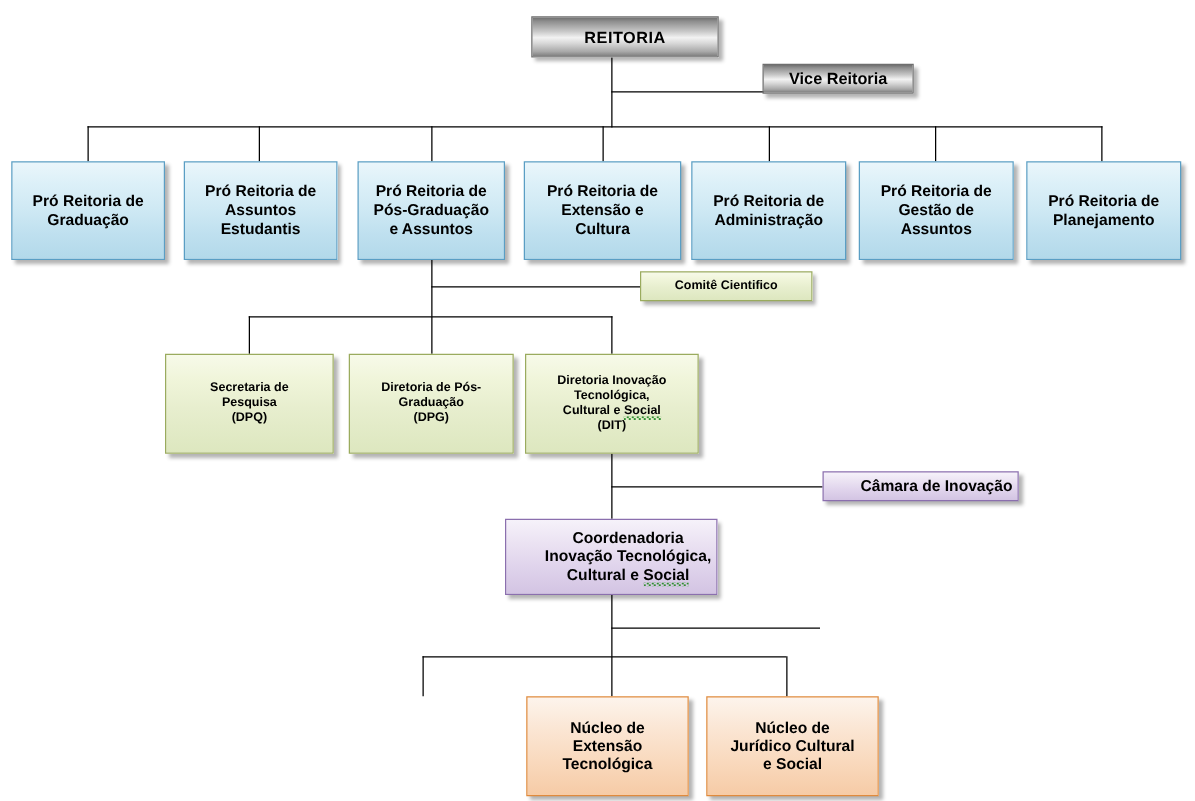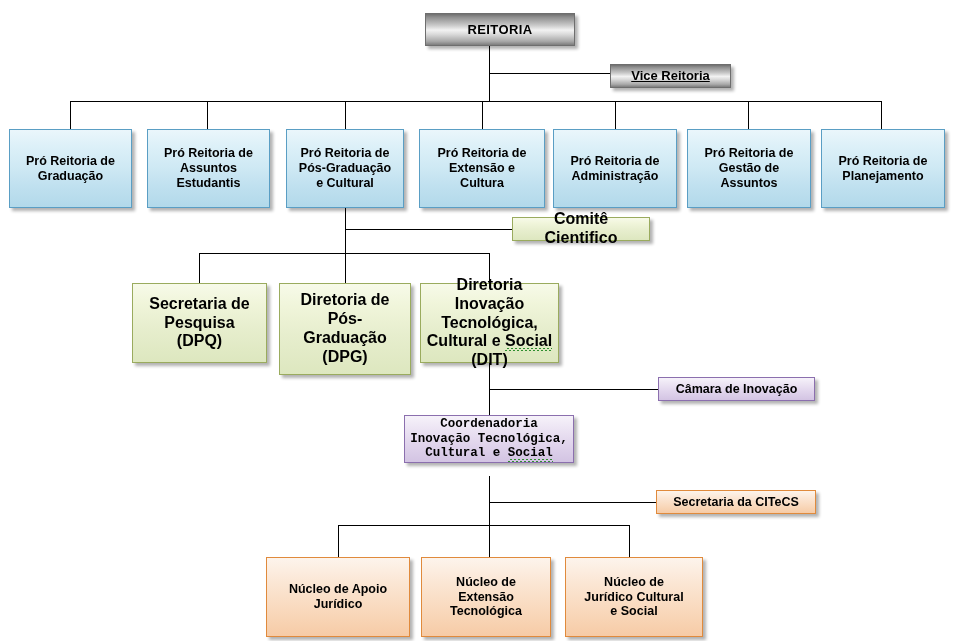--- a/index.html
+++ b/index.html
@@ -44,29 +44,30 @@
     background:linear-gradient(to bottom,
        #eaf6fb 0%, #dcf0f8 22%, #cfe9f4 48%, #bfe0ef 74%, #b2d9ea 100%);
     font-size:12.5px;
   }
 
   
   .green{
     border-color:#9aab5e;
     background:linear-gradient(to bottom,
        #f7fae9 0%, #f0f5da 25%, #e7eece 55%, #dde7bf 100%);
-    font-size:16px;
+    font-size:10px;
   }
 
   
   .purple{
     border-color:#8b6fae;
     background:linear-gradient(to bottom,
        #f6f2fa 0%, #ece4f3 28%, #e0d4ec 62%, #d3c4e3 100%);
     font-size:12.5px;
+    justify-content:flex-end;
   }
 
   
   .orange{
     border-color:#e08a3c;
     background:linear-gradient(to bottom,
        #fdf4ec 0%, #fbe6d4 32%, #f9d9bd 66%, #f6cba6 100%);
     font-size:12.5px;
   }
 
@@ -121,21 +122,21 @@
 
   <div class="ln h" style="left:338px;top:525px;width:291px;"></div>
   <div class="ln v" style="left:338px;top:525px;height:32px;"></div>
   <div class="ln v" style="left:489px;top:525px;height:32px;"></div>
   <div class="ln v" style="left:629px;top:525px;height:32px;"></div>
 
   <div class="node silver root" style="left:425px;top:13px;width:150px;height:33px;">
     <span class="txt">REITORIA</span>
   </div>
 
-  <div class="node silver vice" style="left:610px;top:64px;width:121px;height:24px;text-decoration:underline;">
+  <div class="node silver vice" style="left:610px;top:51px;width:121px;height:24px;">
     <span class="txt">Vice Reitoria</span>
   </div>
 
   <div class="node blue" style="left:9px;top:129px;width:123px;height:79px;">
     <span class="txt">
       <span>Pró Reitoria de</span><br>
       <span>Graduação</span>
     </span>
   </div>
 
@@ -144,21 +145,21 @@
       <span>Pró Reitoria de</span><br>
       <span>Assuntos</span><br>
       <span>Estudantis</span>
     </span>
   </div>
 
   <div class="node blue" style="left:286px;top:129px;width:118px;height:79px;">
     <span class="txt">
       <span>Pró Reitoria de</span><br>
       <span>Pós-Graduação</span><br>
-      <span>e Cultural</span>
+      <span>e Assuntos</span>
     </span>
   </div>
 
   <div class="node blue" style="left:419px;top:129px;width:126px;height:79px;">
     <span class="txt">
       <span>Pró Reitoria de</span><br>
       <span>Extensão e</span><br>
       <span>Cultura</span>
     </span>
   </div>
@@ -190,59 +191,50 @@
   </div>
 
   <div class="node green" style="left:132px;top:283px;width:135px;height:80px;">
     <span class="txt">
       <span>Secretaria de</span><br>
       <span>Pesquisa</span><br>
       <span>(DPQ)</span>
     </span>
   </div>
 
-  <div class="node green" style="left:279px;top:283px;width:132px;height:92px;">
+  <div class="node green" style="left:279px;top:283px;width:132px;height:80px;">
     <span class="txt">
       <span>Diretoria de Pós-</span><br>
       <span>Graduação</span><br>
       <span>(DPG)</span>
     </span>
   </div>
 
   <div class="node green" style="left:420px;top:283px;width:139px;height:80px;">
     <span class="txt">
       <span>Diretoria Inovação</span><br>
       <span>Tecnológica,</span><br>
       <span>Cultural e </span><span class="sq">Social</span><br>
       <span>(DIT)</span>
     </span>
   </div>
 
   <div class="node purple" style="left:658px;top:377px;width:157px;height:24px;">
     <span class="txt">Câmara de Inovação</span>
   </div>
 
-  <div class="node purple" style="left:404px;top:415px;width:170px;height:48px;font-family:Liberation Mono, monospace;">
+  <div class="node purple" style="left:404px;top:415px;width:170px;height:61px;">
     <span class="txt">
       <span>Coordenadoria</span><br>
       <span>Inovação Tecnológica,</span><br>
       <span>Cultural e </span><span class="sq">Social</span>
     </span>
   </div>
 
-  <div class="node orange" style="left:656px;top:490px;width:160px;height:24px;">
-    <span class="txt">Secretaria da CITeCS</span>
-  </div>
-
-  <div class="node orange" style="left:266px;top:557px;width:144px;height:80px;">
-    <span class="txt">
-      <span>Núcleo de Apoio</span><br>
-      <span>Jurídico</span>
-    </span>
-  </div>
+
 
   <div class="node orange" style="left:421px;top:557px;width:130px;height:80px;">
     <span class="txt">
       <span>Núcleo de</span><br>
       <span>Extensão</span><br>
       <span>Tecnológica</span>
     </span>
   </div>
 
   <div class="node orange" style="left:565px;top:557px;width:138px;height:80px;">

